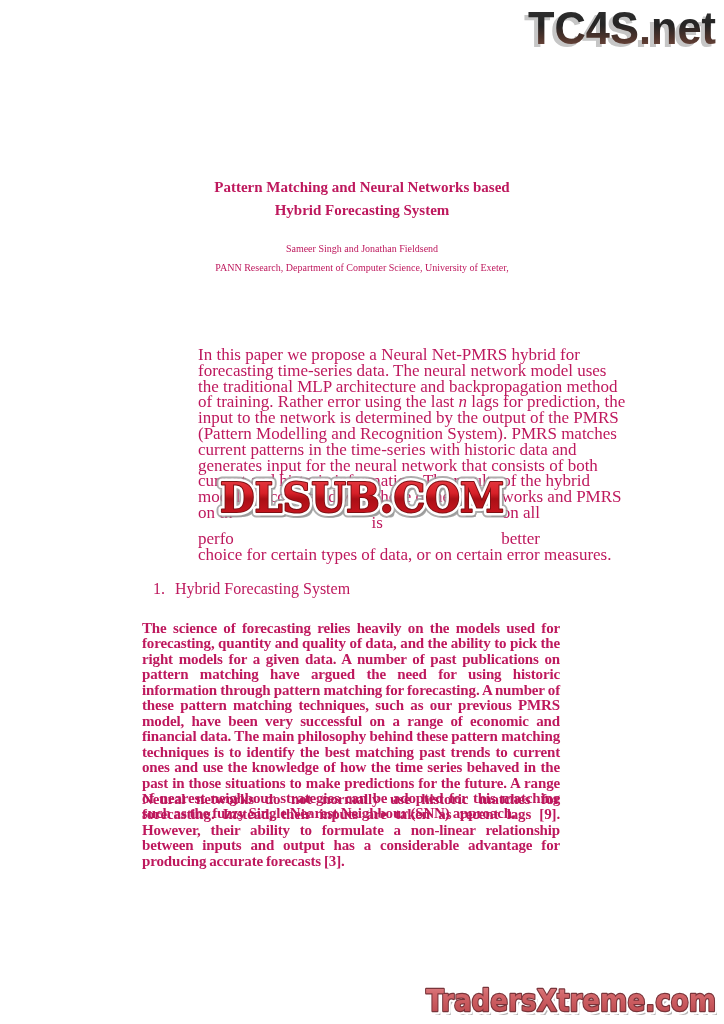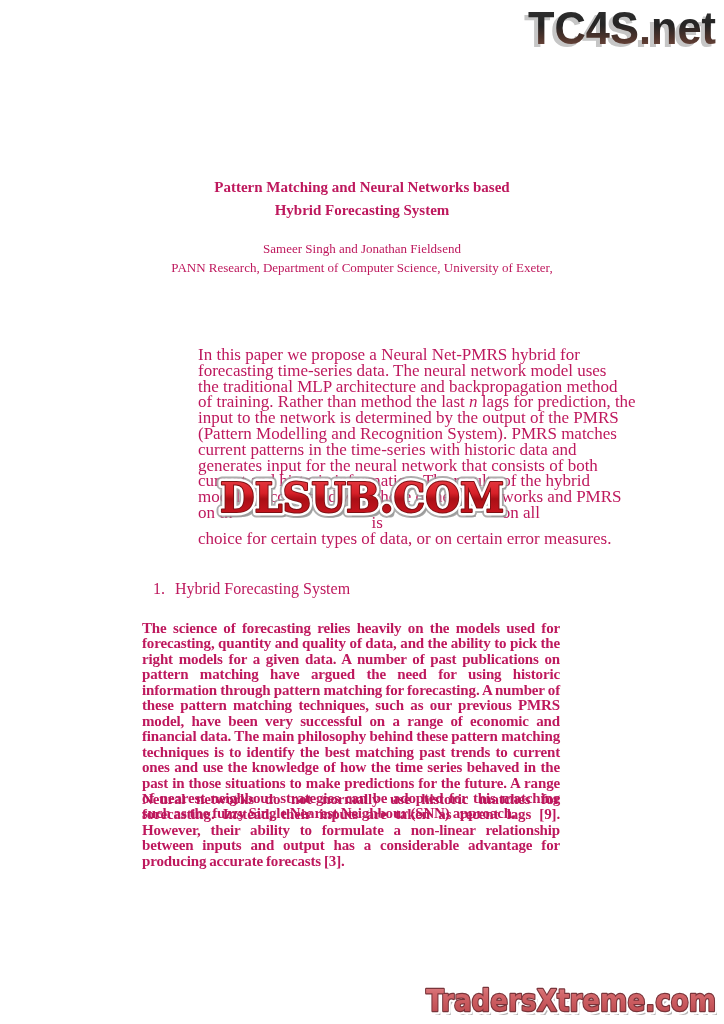--- a/index.html
+++ b/index.html
@@ -19,21 +19,21 @@
     top: 176px; left: 0; width: 100%;
     text-align: center;
     font-weight: bold;
     font-size: 15px;
     line-height: 23px;
   }
   .byline-block {
     position: absolute;
     top: 240px; left: 0; width: 100%;
     text-align: center;
-    font-size: 13px;
+    font-size: 10px;
     line-height: 18.7px;
   }
 
   
   .abstract-heading {
     position: absolute;
     top: 312px; left: 0; width: 100%;
     text-align: center;
     font-size: 12.6px;
   }
@@ -114,31 +114,35 @@
   <div class="byline-block">
     <div>Sameer Singh and Jonathan Fieldsend</div>
     <div>PANN Research, Department of Computer Science, University of Exeter,</div>
   </div>
 
 
   <div class="abstract">
     <div class="abs-line">In this paper we propose a Neural Net-PMRS hybrid for</div>
     <div class="abs-line">forecasting time-series data. The neural network model uses</div>
     <div class="abs-line">the traditional MLP architecture and backpropagation method</div>
-    <div class="abs-line"><span>of training. Rather than method the last</span> <span class="var">n</span> <span>lags for prediction, the</span></div>
+    <div class="abs-line"><span>of training. Rather error using the last</span> <span class="var">n</span> <span>lags for prediction, the</span></div>
     <div class="abs-line">input to the network is determined by the output of the PMRS</div>
     <div class="abs-line">(Pattern Modelling and Recognition System). PMRS matches</div>
     <div class="abs-line">current patterns in the time-series with historic data and</div>
     <div class="abs-line">generates input for the neural network that consists of both</div>
     <div class="abs-line">current and historic information. The results of the hybrid</div>
     <div class="abs-line">model are compared with those of neural networks and PMRS</div>
     <div class="abs-line occ">
       <span>on th</span>
       <span class="mid">is</span>
       <span>on all</span>
+    </div>
+    <div class="abs-line occ">
+      <span>perfo</span>
+      <span>better</span>
     </div>
     <div class="abs-line last">choice for certain types of data, or on certain error measures.</div>
   </div>
 
   <div class="wm-mid">
     <svg width="300" height="58" viewBox="0 0 300 58">
       <defs>
         <linearGradient id="dlGrad" x1="0" y1="0" x2="0" y2="1">
           <stop offset="0%" stop-color="#f2888b"></stop>
           <stop offset="12%" stop-color="#e4383f"></stop>

